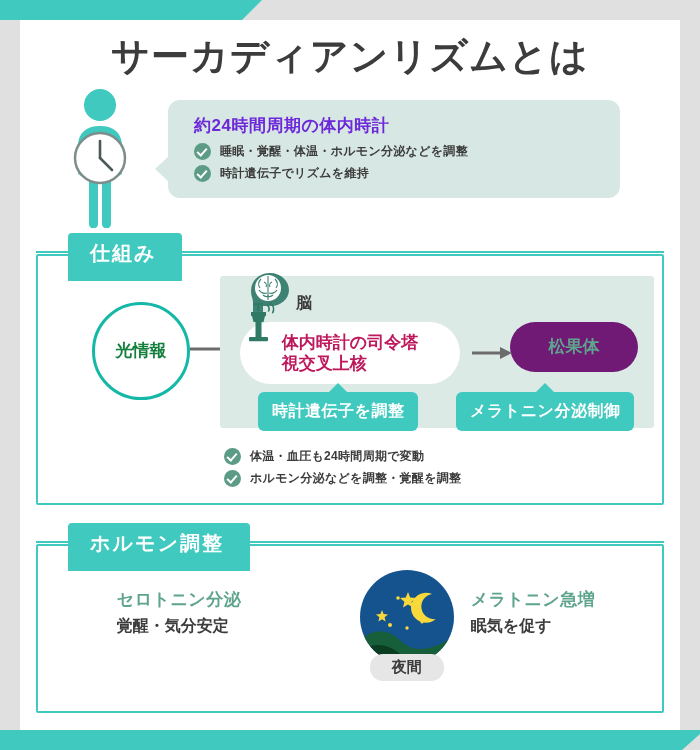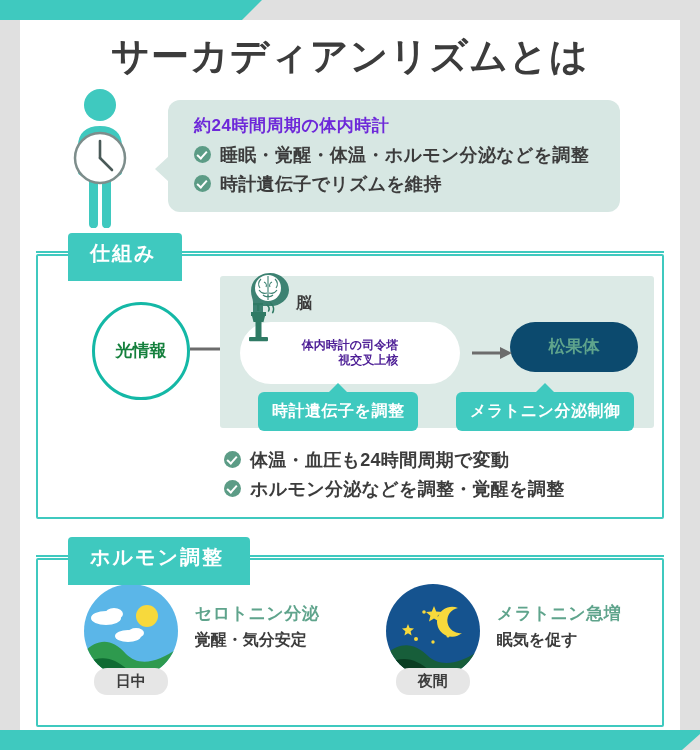--- a/index.html
+++ b/index.html
@@ -71,21 +71,21 @@
     width:17px;height:17px;border-radius:50%;
     background:#5c9c86;
     margin-right:9px;flex:none;position:relative;
   }
   .chk:after{
     content:"";position:absolute;left:5px;top:3px;
     width:4px;height:8px;
     border:solid #fff;border-width:0 2px 2px 0;
     transform:rotate(42deg);
   }
-  .chk-txt{font-size:18px;color:#3c3c3c;font-weight:bold;letter-spacing:.3px;}
+  .chk-txt{font-size:12px;color:#3c3c3c;font-weight:bold;letter-spacing:.3px;}
 
   
   .section{position:relative;margin:0 16px;}
   .sec-border{
     border:2px solid #3fc9bf;
     border-radius:2px;
     padding:14px 10px 12px 10px;
     margin-top:-17px;
   }
   .sec-tag{
@@ -123,27 +123,27 @@
   }
   .brain-wrap{position:absolute;left:200px;top:-4px;display:flex;align-items:flex-end;z-index:4;}
   .brain-label{font-size:16px;color:#3c3c3c;font-weight:bold;margin-left:4px;margin-bottom:2px;}
   .scn{
     position:absolute;left:192px;top:48px;
     width:220px;height:62px;
     background:#fff;border-radius:31px;
     display:flex;align-items:center;justify-content:center;
     z-index:3;
   }
-  .scn-txt{color:#4c1d95;font-size:12px;font-weight:bold;text-align:right;line-height:1.25;}
+  .scn-txt{color:#be185d;font-size:17px;font-weight:bold;text-align:left;line-height:1.25;}
   .tower{position:absolute;left:196px;top:28px;z-index:5;}
   .arrow2{position:absolute;left:424px;top:72px;z-index:4;}
   .pineal{
     position:absolute;left:462px;top:48px;
     width:128px;height:50px;
-    background:#0c4a6e;border-radius:25px;
+    background:#701a75;border-radius:25px;
     display:flex;align-items:center;justify-content:center;
     color:#5fa48c;font-size:17px;font-weight:bold;z-index:3;
   }
   .pill{
     position:absolute;
     background:#3fc9bf;color:#fff;
     font-size:16px;font-weight:bold;
     border-radius:6px;
     padding:9px 14px;
     z-index:3;letter-spacing:.5px;
@@ -303,35 +303,20 @@
     <div class="section" style="margin-top:18px;">
       <div class="sec-tagrow">
         <div class="sec-tagline"></div>
         <div class="sec-tag">ホルモン調整</div>
       </div>
 
       <div class="sec-border" style="padding-bottom:24px;">
         <div class="horm">
 
           <div class="horm-col">
-            <div class="scene-wrap">
-              <div class="scene">
-                <svg width="94" height="94" viewBox="0 0 94 94" aria-hidden="true">
-                  <rect width="94" height="94" fill="#5bb6e8"></rect>
-                  <circle cx="63" cy="32" r="11" fill="#f7d93c"></circle>
-                  <ellipse cx="22" cy="34" rx="15" ry="7" fill="#ffffff"></ellipse>
-                  <ellipse cx="30" cy="30" rx="9" ry="6" fill="#ffffff"></ellipse>
-                  <ellipse cx="44" cy="52" rx="13" ry="6" fill="#ffffff"></ellipse>
-                  <ellipse cx="52" cy="49" rx="8" ry="5" fill="#ffffff"></ellipse>
-                  <path d="M0 94V68c14-14 28-14 42 2 12 12 30 10 52-6v30z" fill="#2e9a4e"></path>
-                  <path d="M0 94V80c18-10 30-6 44 6 12 10 32 4 50-10v18z" fill="#0f6b33"></path>
-                </svg>
-              </div>
-              <span class="badge">日中</span>
-            </div>
             <div class="horm-txt">
               <div class="horm-ttl">セロトニン分泌</div>
               <div class="horm-sub">覚醒・気分安定</div>
             </div>
           </div>
 
           <div class="horm-col">
             <div class="scene-wrap">
               <div class="scene">
                 <svg width="94" height="94" viewBox="0 0 94 94" aria-hidden="true">

